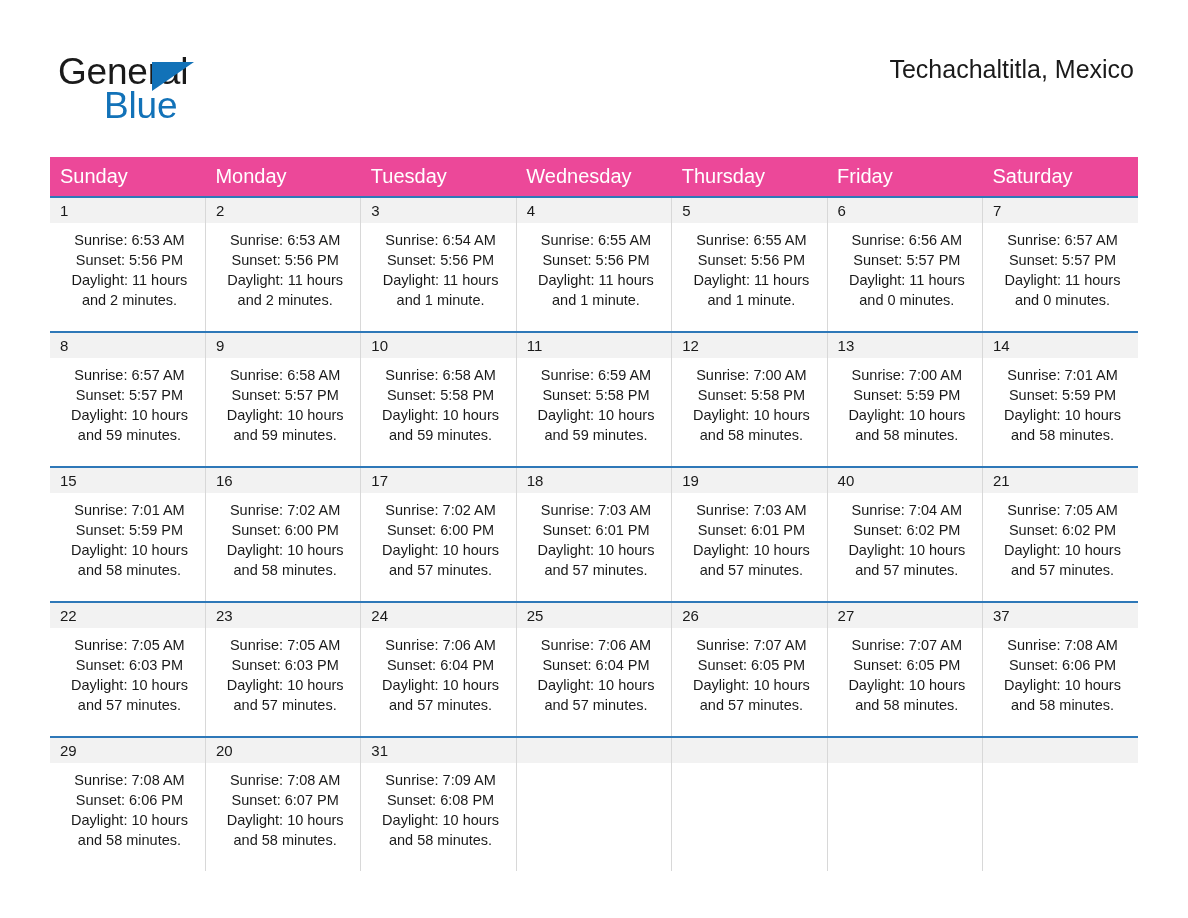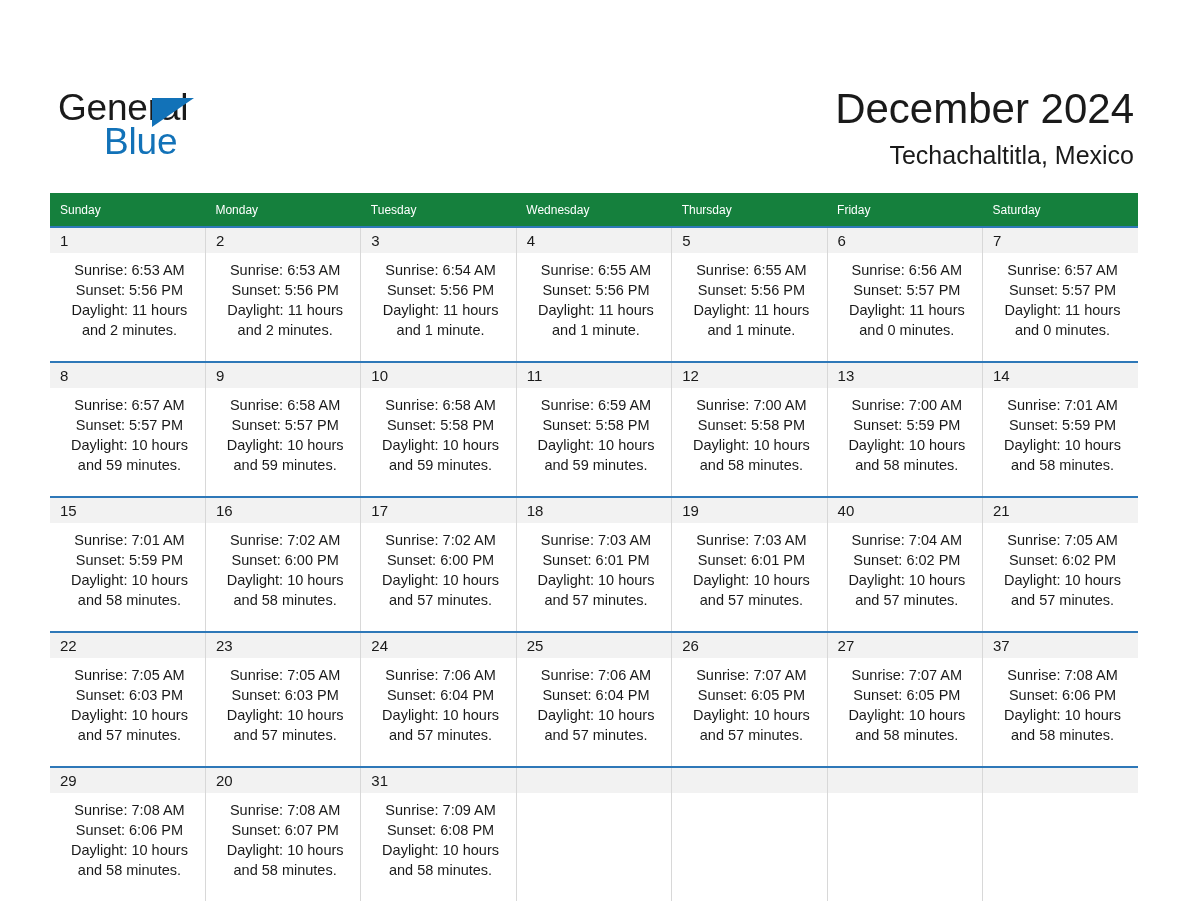--- a/index.html
+++ b/index.html
@@ -13,21 +13,20 @@
     height: 918px;
     font-family: "Liberation Sans", sans-serif;
     color: #000000;
     overflow: hidden;
   }
   .page {
     position: relative;
     width: 1188px;
     height: 671px;
     box-sizing: border-box;
-    margin-top: 36px;
   }
 
   
   .top {
     position: absolute;
     left: 0;
     top: 0;
     width: 1188px;
     height: 156px;
   }
@@ -96,23 +95,23 @@
     left: 50px;
     top: 157px;
     width: 1088px;
   }
   .cal-table {
     width: 1088px;
     border-collapse: collapse;
     table-layout: fixed;
   }
   .cal-head th {
-    background: #15803d;
+    background: #ec4899;
     color: #ffffff;
-    font-size: 12px;
+    font-size: 20px;
     font-weight: 400;
     text-align: left;
     padding: 8px 0 8px 10px;
     height: 17px;
     border: none;
   }
   .week-row > td {
     padding: 0;
     vertical-align: top;
     border-top: 2px solid #2e78b8;
@@ -160,21 +159,20 @@
 
   <div class="top">
 
     <div class="brand">
       <span class="brand-line1">General</span>
       <span class="brand-triangle"></span>
       <span class="brand-line2">Blue</span>
     </div>
 
     <div class="title-block">
-      <div class="month-title">December 2024</div>
       <div class="location-title">Techachaltitla, Mexico</div>
     </div>
 
   </div>
 
   <div class="calendar">
     <table class="cal-table">
       <thead class="cal-head">
         <tr>
           <th>Sunday</th>

